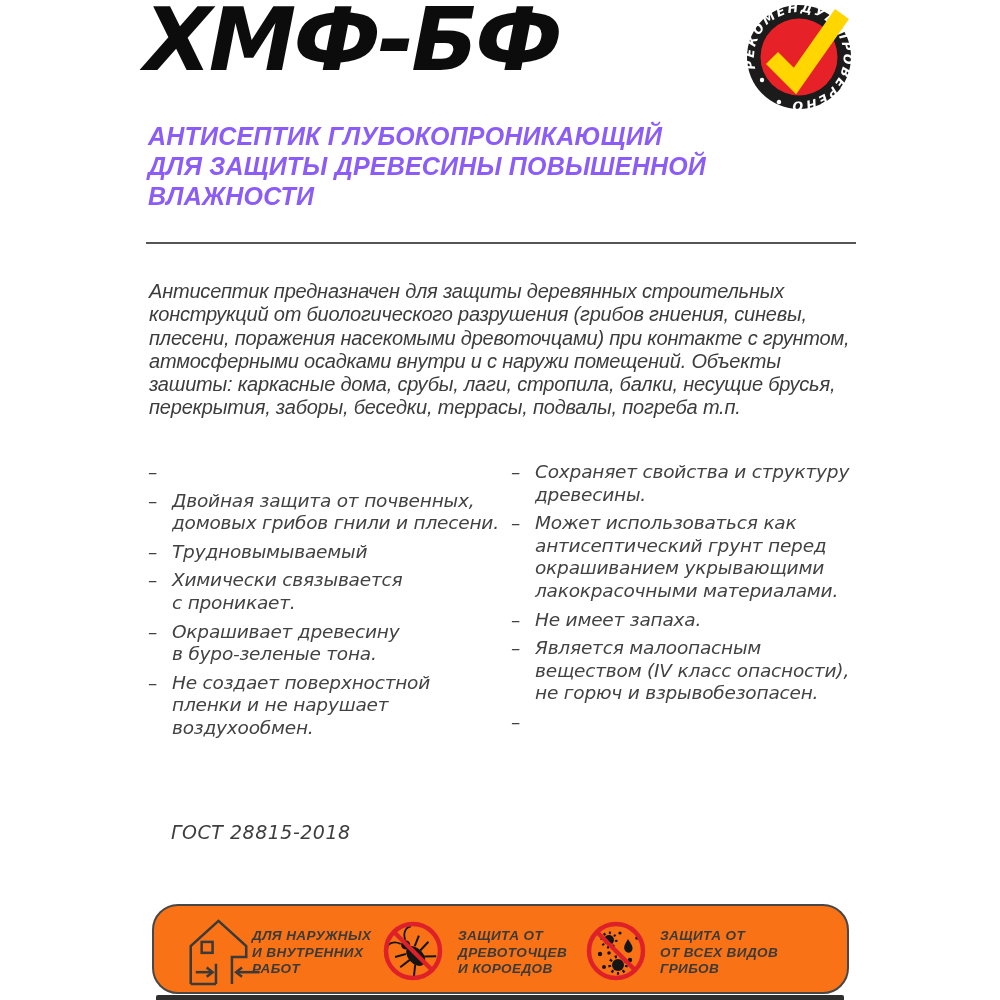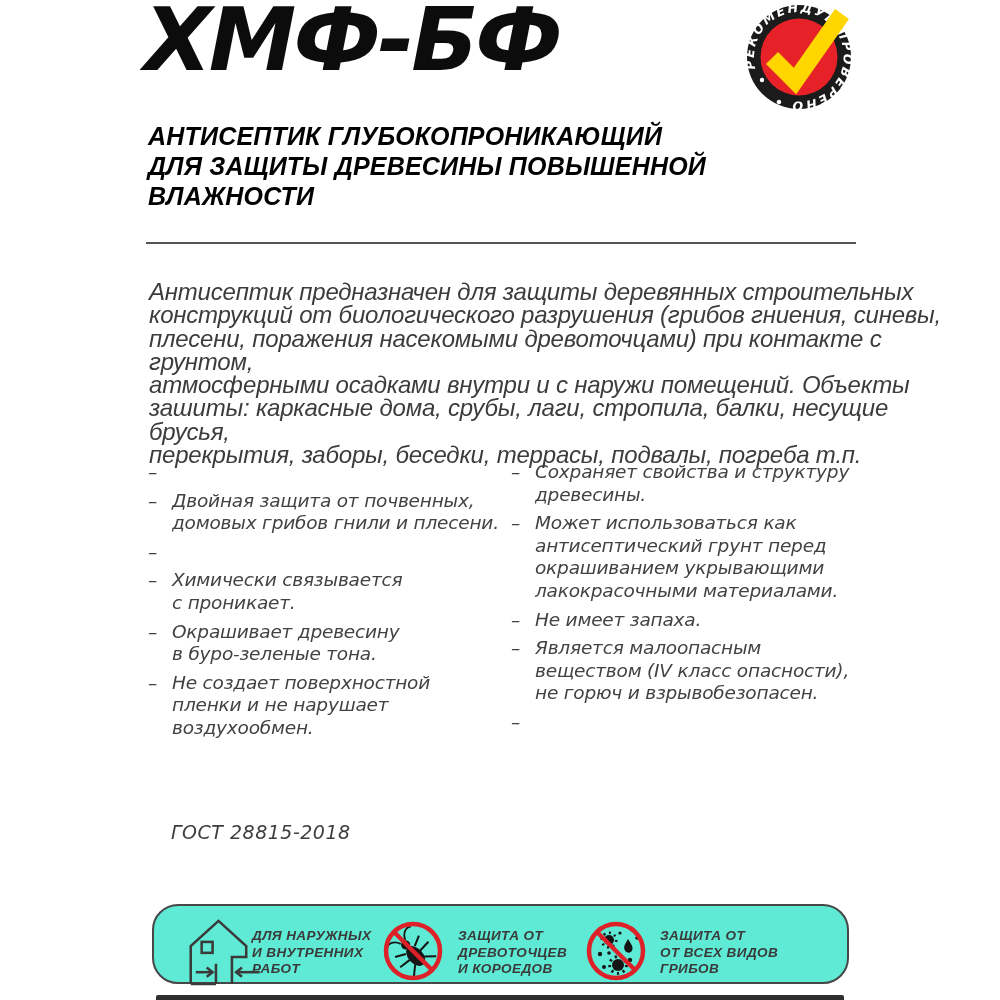--- a/index.html
+++ b/index.html
@@ -10,44 +10,44 @@
   }
   .pre{white-space:pre-line;}
   .title{
     position:absolute;left:144px;top:-8px;
     font-family:"DejaVu Sans",sans-serif;font-weight:bold;
     font-size:88px;letter-spacing:-3px;color:#0c0c0c;line-height:1.1;
   }
   .badge{position:absolute;left:741px;top:0px;width:118px;height:118px;}
   .subtitle{
     position:absolute;left:148px;top:121px;width:620px;
-    font-weight:bold;font-size:25px;line-height:30px;color:#000000;letter-spacing:0.2px;
+    font-weight:bold;font-size:25px;line-height:30px;color:#8b5cf6;letter-spacing:0.2px;
   }
   .rule{position:absolute;left:146px;top:242px;width:710px;height:2px;background:#555555;}
   .desc{
     position:absolute;left:149px;top:280px;width:800px;
-    font-size:24px;line-height:23.3px;color:#3c3c3c;letter-spacing:-0.2px;
+    font-size:20px;line-height:23.3px;color:#3c3c3c;letter-spacing:-0.2px;
   }
   .col{position:absolute;top:461px;}
   .col-left{left:148px;width:375px;}
   .col-right{left:511px;width:360px;}
   .feature{
     display:flex;margin-bottom:6px;
     font-family:"DejaVu Sans",sans-serif;
     font-size:18.5px;line-height:22.6px;color:#424242;letter-spacing:-0.2px;
   }
   .feature .dash{flex:0 0 24px;}
   .gost{
     position:absolute;left:171px;top:821px;
     font-family:"DejaVu Sans",sans-serif;
     font-size:19px;color:#3e3e3e;letter-spacing:0.5px;
   }
   .footer-box{
-    position:absolute;left:152px;top:904px;width:697px;height:80px;
-    border:2px solid #474747;border-radius:26px;background:#5eead4;box-sizing:border-box;
+    position:absolute;left:152px;top:904px;width:697px;height:90px;
+    border:2px solid #474747;border-radius:26px;background:#f97316;box-sizing:border-box;
   }
   .fb-icon{position:absolute;}
   .fb-text{
     position:absolute;
     font-size:13.5px;font-weight:bold;line-height:16.5px;color:#3a3a3a;letter-spacing:0.4px;
   }
   .house-icon{left:24px;top:9px;width:86px;height:74px;}
   .ftext-1{left:98px;top:22px;}
   .noworm-icon{left:228px;top:14px;width:62px;height:62px;}
   .ftext-2{left:304px;top:22px;}
@@ -96,20 +96,21 @@
     <div class="feature">
       <span class="dash">–</span>
     </div>
     <div class="feature">
       <span class="dash">–</span>
       <span class="pre">Двойная защита от почвенных,
 домовых грибов гнили и плесени.</span>
     </div>
     <div class="feature">
       <span class="dash">–</span>
+      <span class="pre">Трудновымываемый</span>
     </div>
     <div class="feature">
       <span class="dash">–</span>
       <span class="pre">Химически связывается
 с проникает.</span>
     </div>
     <div class="feature">
       <span class="dash">–</span>
       <span class="pre">Окрашивает древесину
 в буро-зеленые тона.</span>

